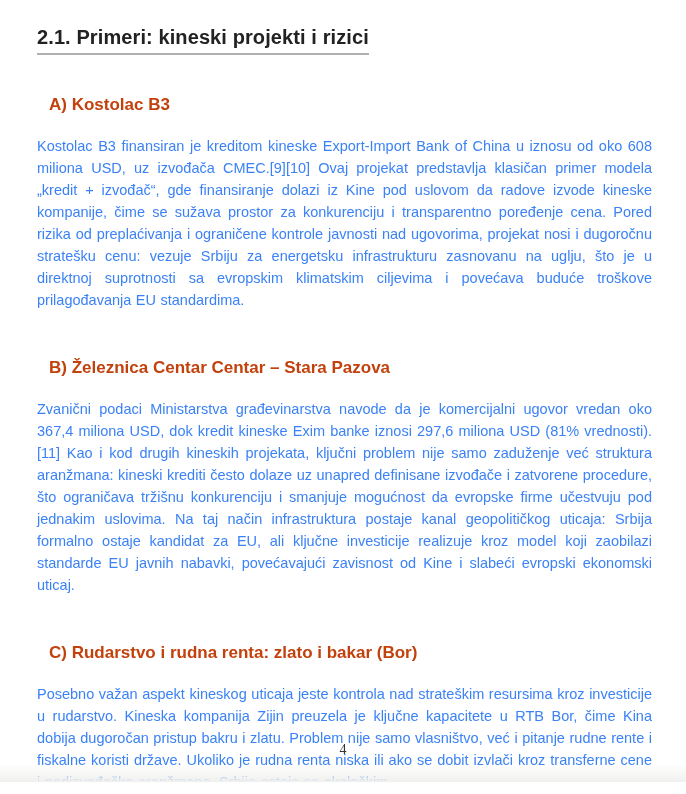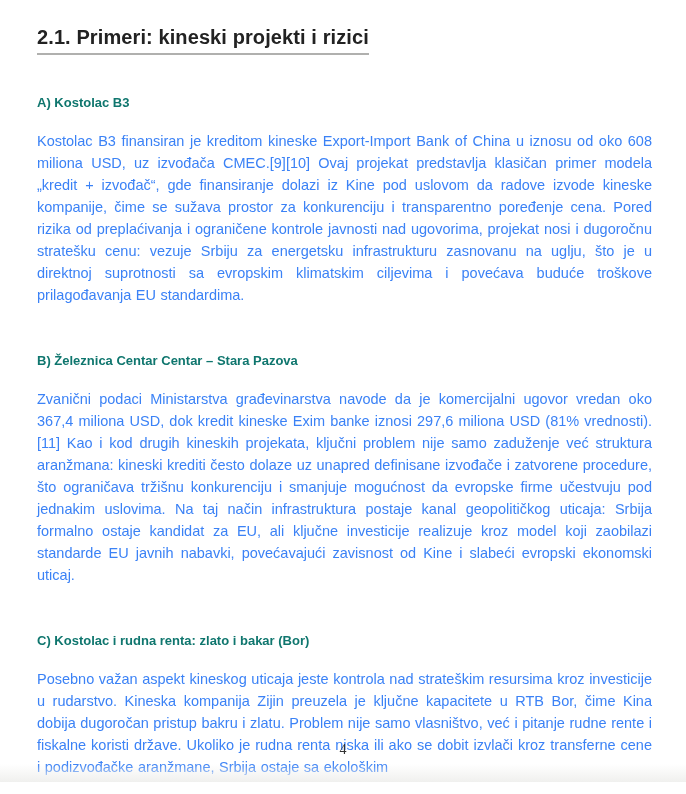--- a/index.html
+++ b/index.html
@@ -26,24 +26,24 @@
     color: #222222;
     margin: 0;
     letter-spacing: 0.1px;
   }
   .doc-title .underlined {
     display: inline-block;
     border-bottom: 2px solid #b0b0ae;
     padding-bottom: 4px;
   }
   .section-heading {
-    font-size: 13px;
+    font-size: 17px;
     font-weight: bold;
-    color: #0f766e;
-    margin: 0;
+    color: #c2410c;
+    margin: 12px;
   }
   .section-heading.first {
     margin-top: 40px;
   }
   .section-heading.later {
     margin-top: 47px;
   }
   .section-body {
     font-size: 14.5px;
     line-height: 22px;
@@ -81,21 +81,21 @@
     <h1 class="doc-title">
       <span class="underlined">2.1. Primeri: kineski projekti i rizici</span>
     </h1>
 
     <h2 class="section-heading first">A) Kostolac B3</h2>
     <p class="section-body">Kostolac B3 finansiran je kreditom kineske Export-Import Bank of China u iznosu od oko 608 miliona USD, uz izvođača CMEC.[9][10] Ovaj projekat predstavlja klasičan primer modela „kredit + izvođač“, gde finansiranje dolazi iz Kine pod uslovom da radove izvode kineske kompanije, čime se sužava prostor za konkurenciju i transparentno poređenje cena. Pored rizika od preplaćivanja i ograničene kontrole javnosti nad ugovorima, projekat nosi i dugoročnu stratešku cenu: vezuje Srbiju za energetsku infrastrukturu zasnovanu na uglju, što je u direktnoj suprotnosti sa evropskim klimatskim ciljevima i povećava buduće troškove prilagođavanja EU standardima.</p>
 
     <h2 class="section-heading later">B) Železnica Centar Centar – Stara Pazova</h2>
     <p class="section-body">Zvanični podaci Ministarstva građevinarstva navode da je komercijalni ugovor vredan oko 367,4 miliona USD, dok kredit kineske Exim banke iznosi 297,6 miliona USD (81% vrednosti).[11] Kao i kod drugih kineskih projekata, ključni problem nije samo zaduženje već struktura aranžmana: kineski krediti često dolaze uz unapred definisane izvođače i zatvorene procedure, što ograničava tržišnu konkurenciju i smanjuje mogućnost da evropske firme učestvuju pod jednakim uslovima. Na taj način infrastruktura postaje kanal geopolitičkog uticaja: Srbija formalno ostaje kandidat za EU, ali ključne investicije realizuje kroz model koji zaobilazi standarde EU javnih nabavki, povećavajući zavisnost od Kine i slabeći evropski ekonomski uticaj.</p>
 
-    <h2 class="section-heading later">C) Kostolac i rudna renta: zlato i bakar (Bor)</h2>
+    <h2 class="section-heading later">C) Rudarstvo i rudna renta: zlato i bakar (Bor)</h2>
     <p class="section-body">Posebno važan aspekt kineskog uticaja jeste kontrola nad strateškim resursima kroz investicije u rudarstvo. Kineska kompanija Zijin preuzela je ključne kapacitete u RTB Bor, čime Kina dobija dugoročan pristup bakru i zlatu. Problem nije samo vlasništvo, već i pitanje rudne rente i fiskalne koristi države. Ukoliko je rudna renta niska ili ako se dobit izvlači kroz transferne cene i podizvođačke aranžmane, Srbija ostaje sa ekološkim</p>
 
   </div>
 
   <div class="page-footer">4</div>
 
   <div class="bottom-edge"></div>
 </div>
 
 </body></html>

